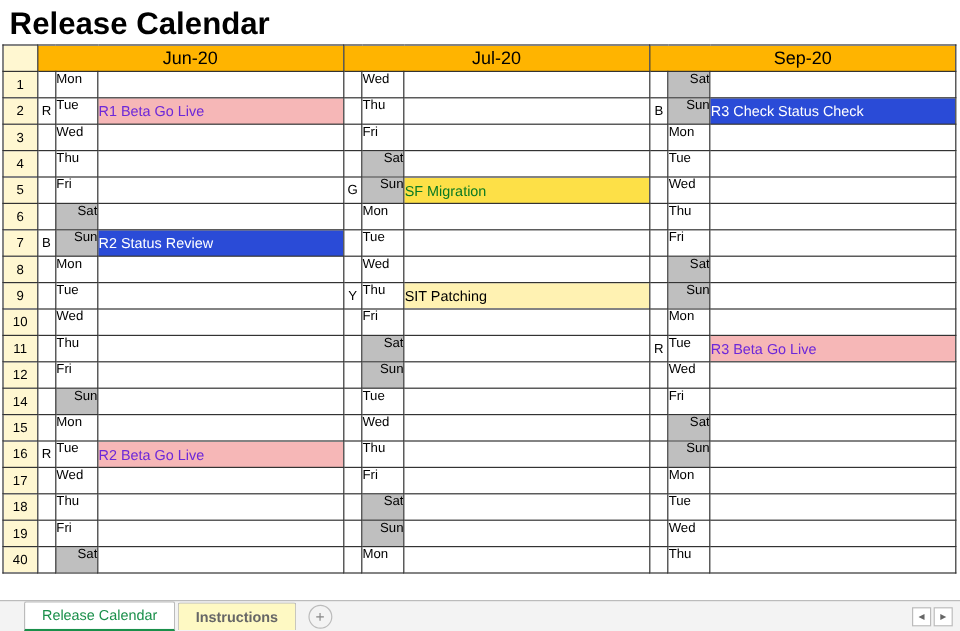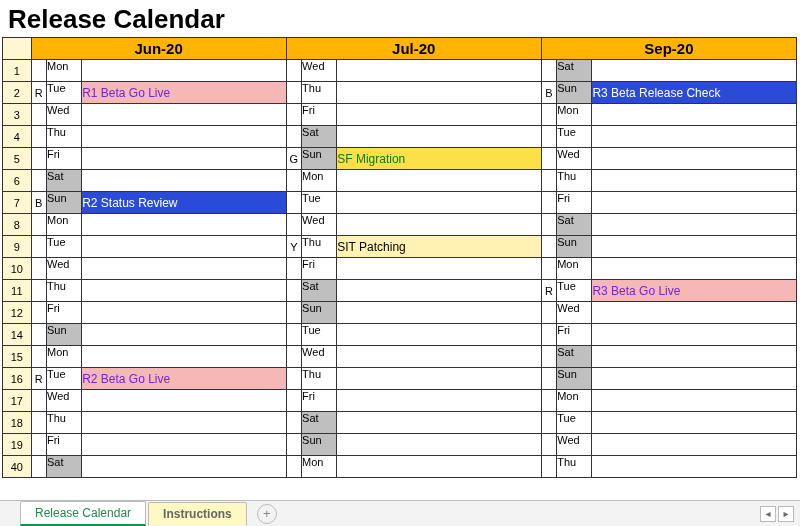--- a/index.html
+++ b/index.html
@@ -29,21 +29,21 @@
     height: 22px;
     overflow: hidden;
     white-space: nowrap;
   }
   col.rownum { width: 26px; }
   col.tag    { width: 14px; }
   col.dow    { width: 32px; }
   col.event  { width: 186px; }
   th.month-hdr {
     background: #ffb400;
-    font-weight: bold;
+    font-weight: normal;
     font-size: 15px;
     text-align: center;
     height: 26px;
   }
   th.corner { background: #fff7d1; border-top: 1px solid #333; border-left: 1px solid #333;}
   td.rownum {
     background: #fff7d1;
     text-align: center;
     font-size: 11px;
   }
@@ -54,21 +54,21 @@
   td.dow {
     font-size: 11px;
     padding-left: 3px;
     vertical-align: top;
   }
   td.event {
     font-size: 12px;
     padding-left: 4px;
     vertical-align: middle;
   }
-  td.we { background: #bfbfbf; }
+  td.we { background: #bfbfbf; text-align: right; }
   .ev-red   { background: #f6b7b7; color:#6d28d9; }
   .ev-blue  { background: #2a4bd7; color:#fff; }
   .ev-green { background: #fde047; color:#0a7a23; }
   .ev-yellow{ background: #fff2b2; color:#000000; }
 
   .tabbar {
     position: absolute;
     left: 0; right: 0; bottom: 0;
     height: 26px;
     background: #f3f3f3;
@@ -166,21 +166,21 @@
       <tr>
         <td class="rownum">2</td>
         <td class="tag">R</td>
         <td class="dow">Tue</td>
         <td class="event ev-red">R1 Beta Go Live</td>
         <td class="tag"></td>
         <td class="dow">Thu</td>
         <td class="event "></td>
         <td class="tag">B</td>
         <td class="dow we">Sun</td>
-        <td class="event ev-blue">R3 Beta Release Check</td>
+        <td class="event ev-blue">R3 Check Status Check</td>
       </tr>
       <tr>
         <td class="rownum">3</td>
         <td class="tag"></td>
         <td class="dow">Wed</td>
         <td class="event "></td>
         <td class="tag"></td>
         <td class="dow">Fri</td>
         <td class="event "></td>
         <td class="tag"></td>

